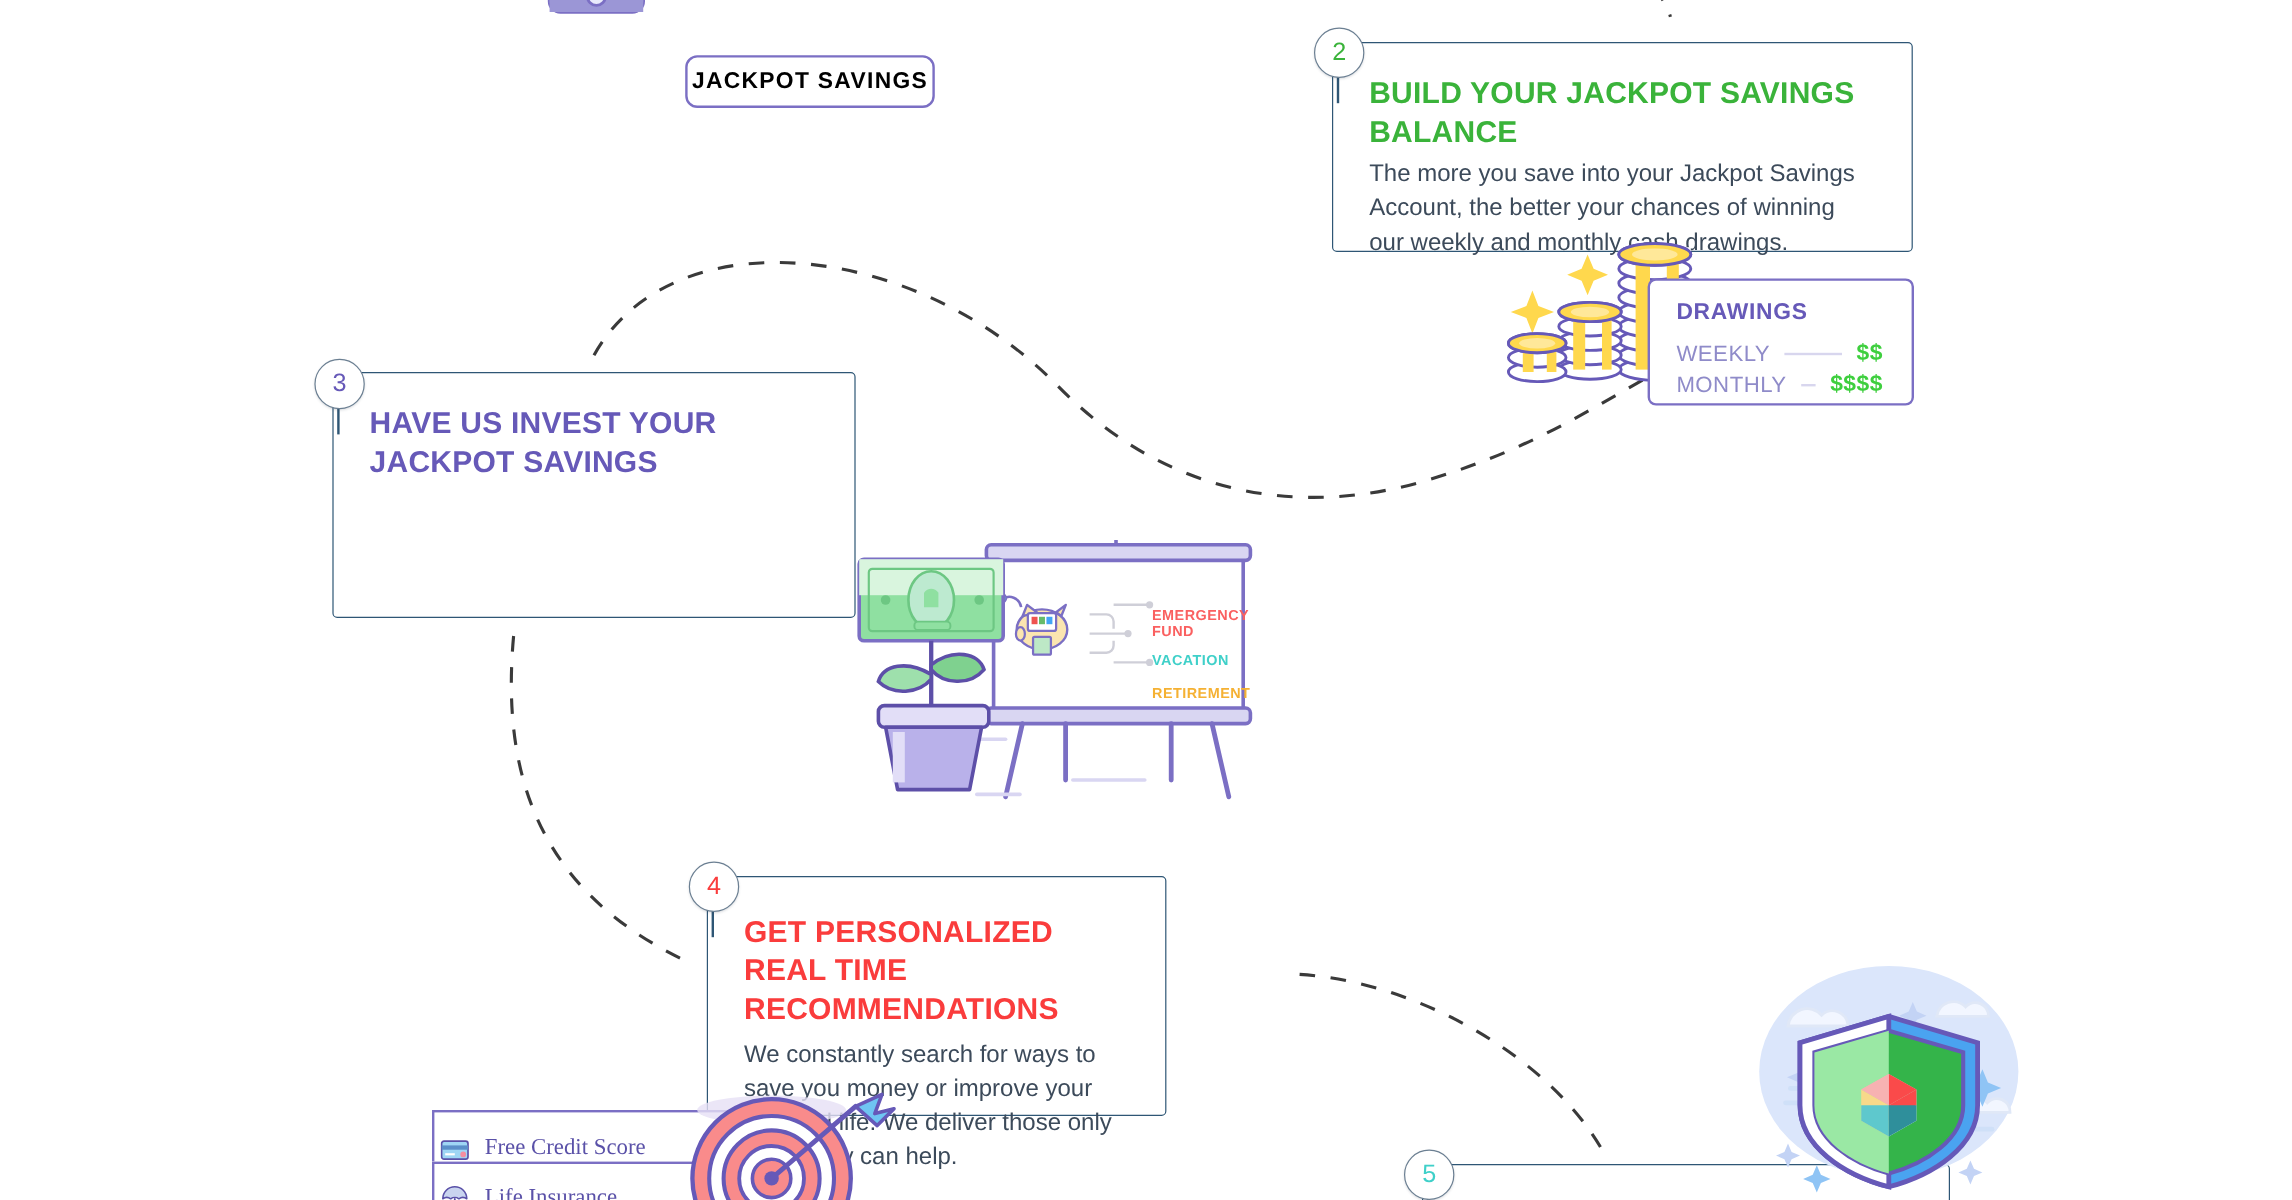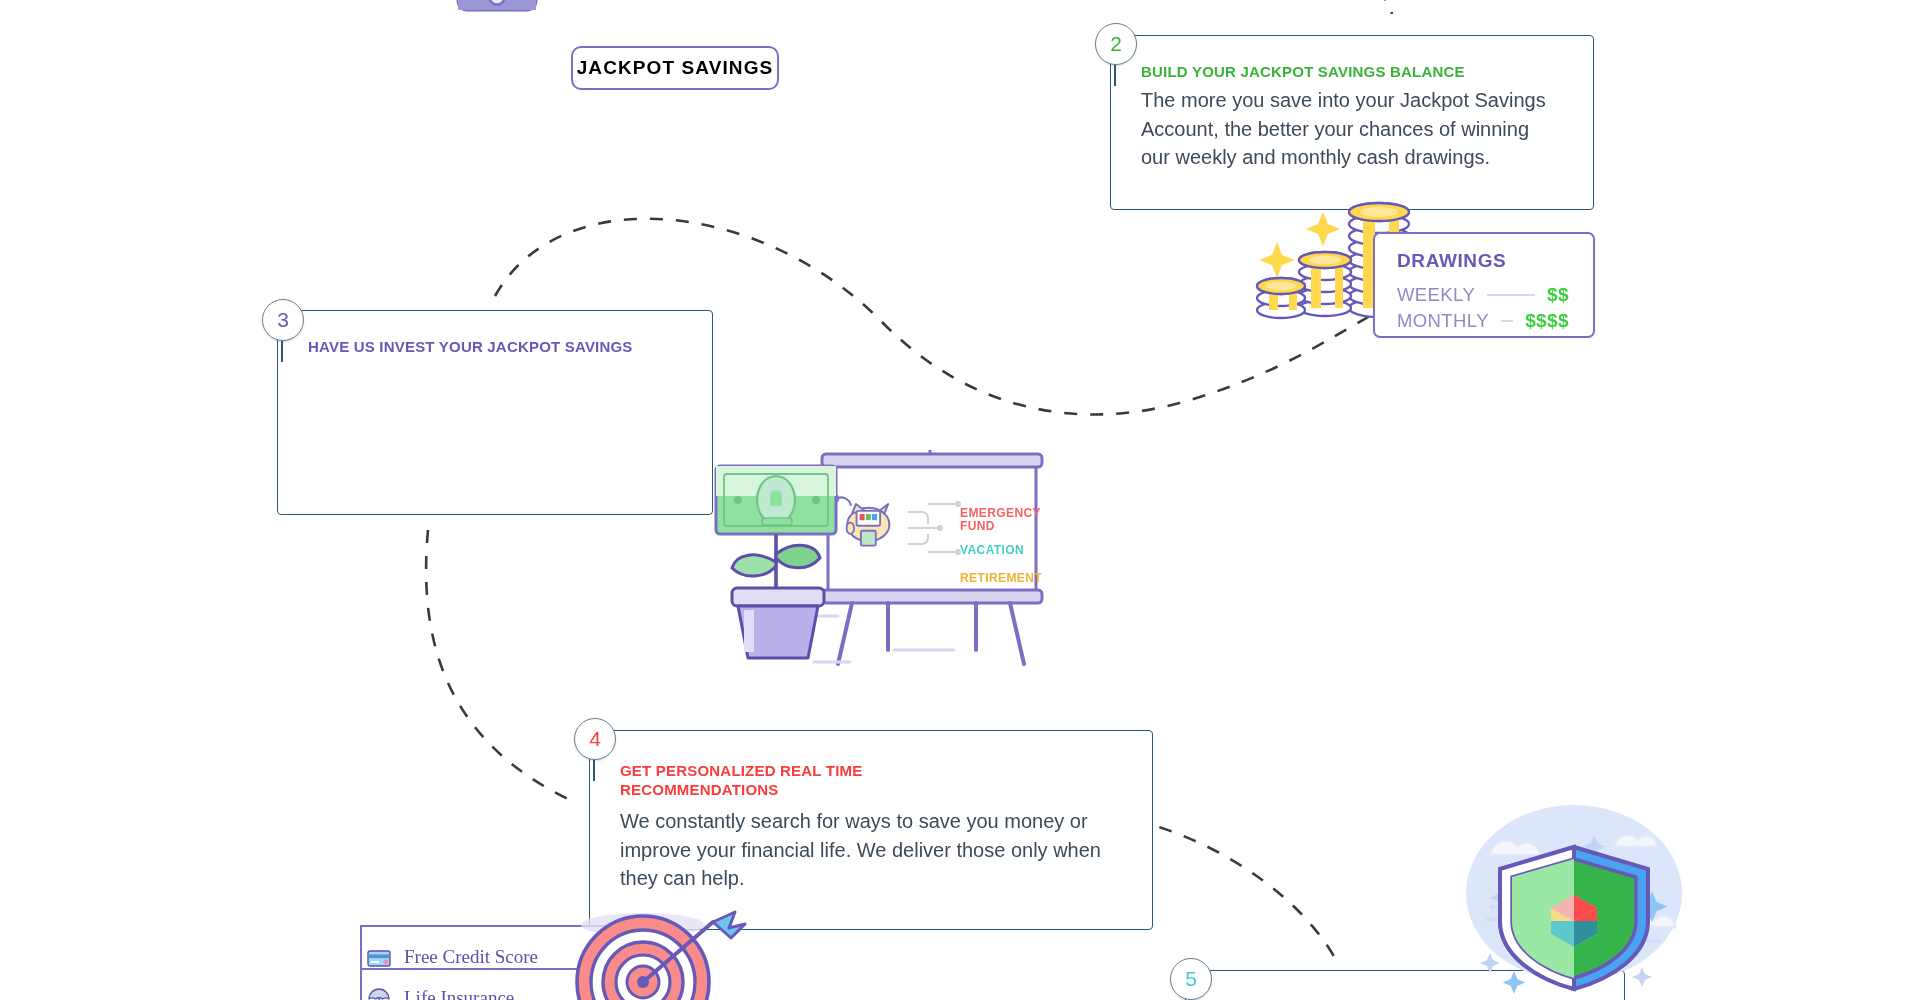--- a/index.html
+++ b/index.html
@@ -10,21 +10,21 @@
   .abs{position:absolute;}
 
   
   .curves{position:absolute;left:0;top:0;width:1910px;height:1000px;pointer-events:none;}
 
   
   .step{position:absolute;}
   .card{position:absolute;box-sizing:border-box;background:#ffffff;
         border:1.6px solid #2e5675;border-radius:4px;}
   .card-inner{padding:26px 30px 24px 30px;}
-  .kicker{font-size:15px;font-weight:bold;letter-spacing:.2px;line-height:1.28;
+  .kicker{font-size:25px;font-weight:bold;letter-spacing:.2px;line-height:1.28;
           margin:0 0 5px 0;}
   .body-txt{font-size:20px;line-height:1.42;color:#3c4a5a;margin:0;}
   .num-circle{position:absolute;width:40px;height:40px;border-radius:50%;
        background:#ffffff;border:1.6px solid #6b7f92;
        display:flex;align-items:center;justify-content:center;
        font-size:21px;font-weight:500;z-index:6;
        box-shadow:0 1px 2px rgba(60,74,90,.18);}
   .stub{position:absolute;width:1.6px;background:#2e5675;z-index:5;}
 
   
@@ -269,21 +269,21 @@
   </div>
   <div class="goal" style="left:960px;top:572px;color:#f5b133;">
     <span>RETIREMENT</span>
   </div>
 
   <div class="step">
     <div class="num-circle" style="left:574px;top:718px;color:#fa3c3c;">
       <span>4</span>
     </div>
     <div class="stub" style="left:593px;top:755px;height:26px;"></div>
-    <div class="card" style="left:589px;top:730px;width:564px;height:200px;">
+    <div class="card" style="left:589px;top:730px;width:383px;height:200px;">
       <div class="card-inner" style="padding-top:30px;">
         <div class="kicker" style="color:#fa3c3c;max-width:330px;">GET PERSONALIZED REAL TIME RECOMMENDATIONS</div>
         <p class="body-txt" style="margin-top:8px;">We constantly search for ways to save you money or improve your financial life. We deliver those only when they can help.</p>
       </div>
     </div>
   </div>
 
   <div class="rec-list" style="left:360px;top:925px;width:255px;">
     <div class="rec-item">
       <span class="rec-ico">

